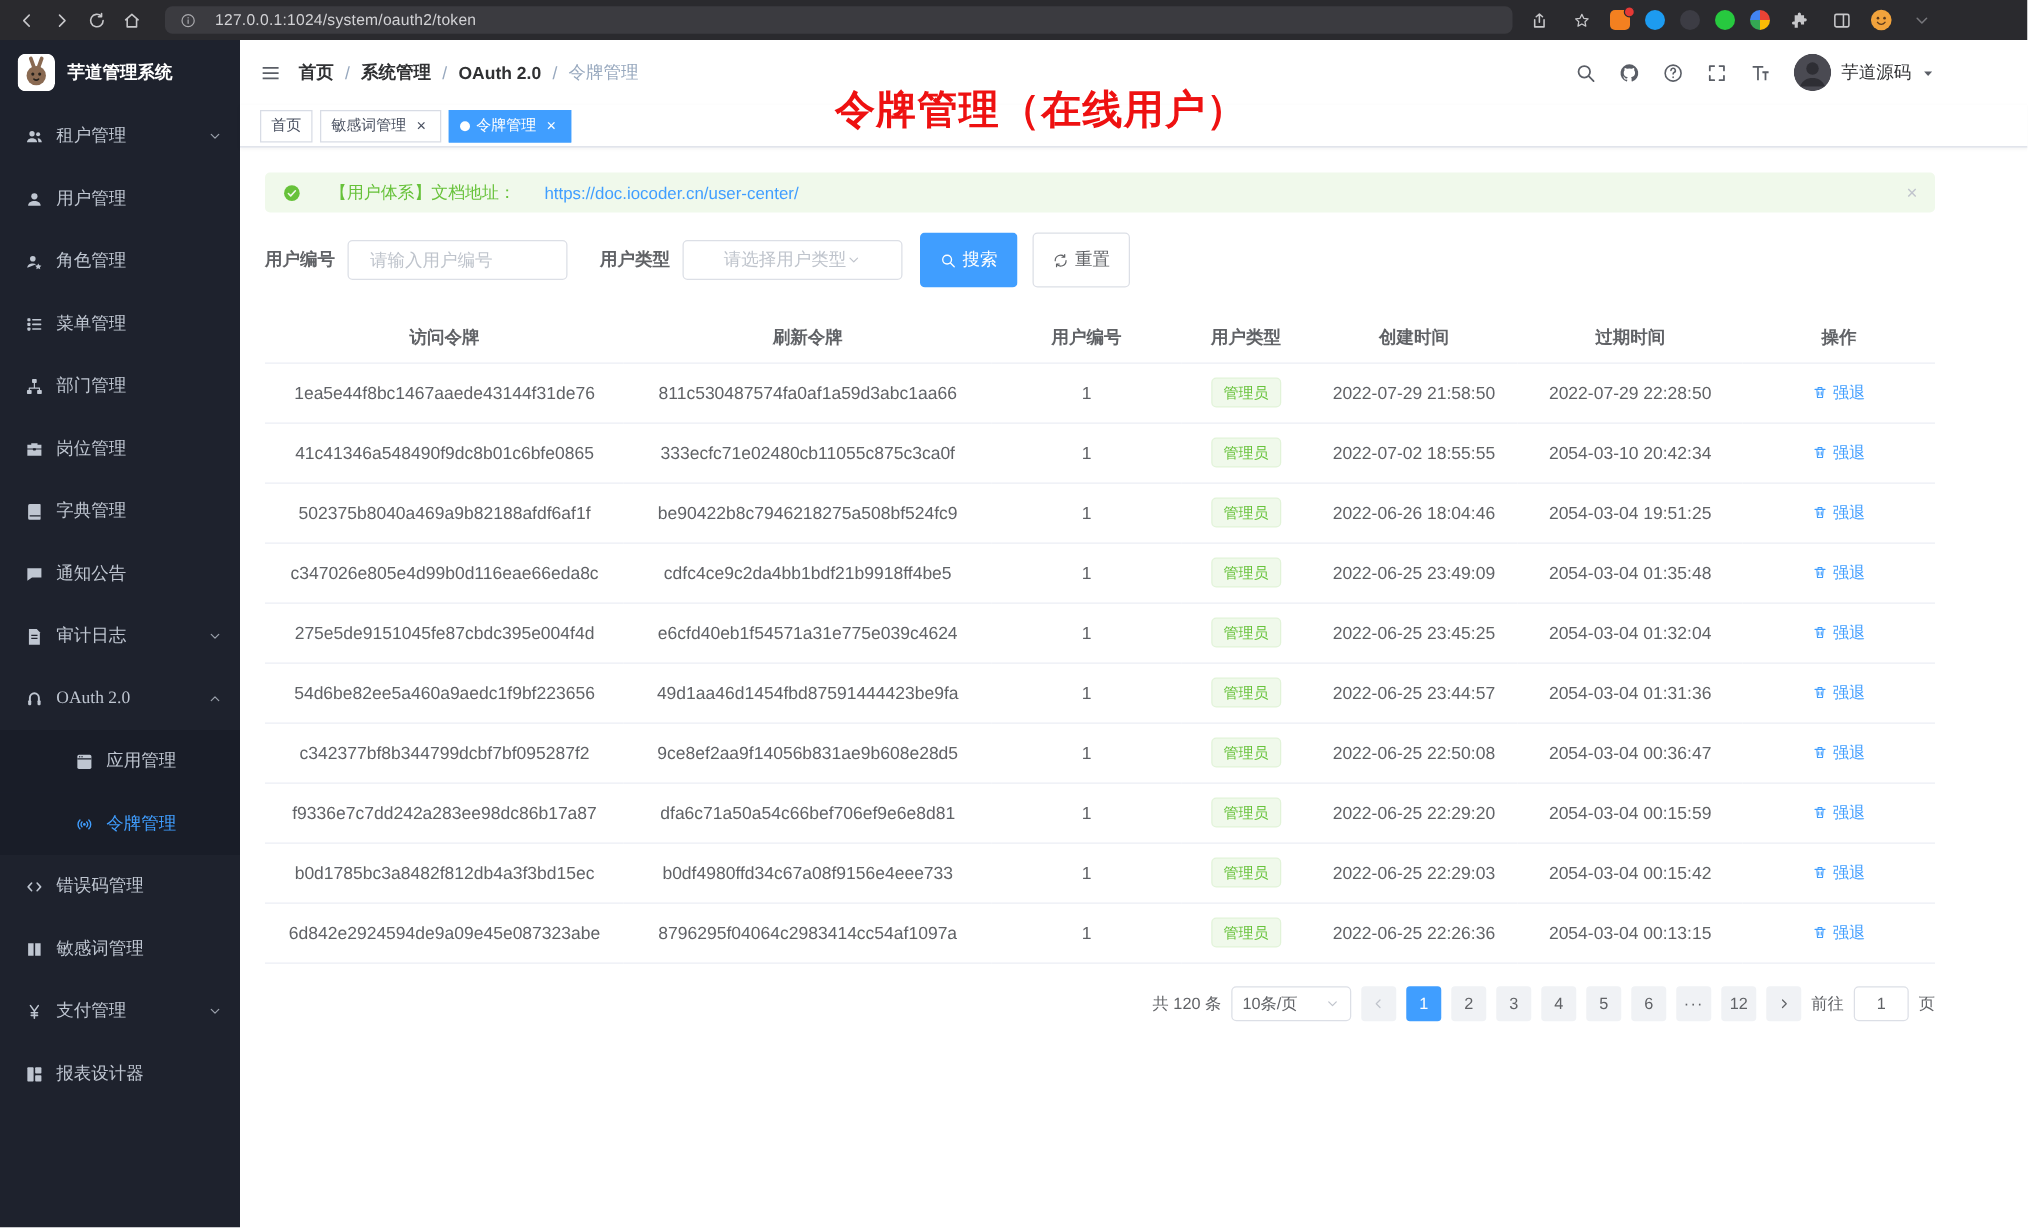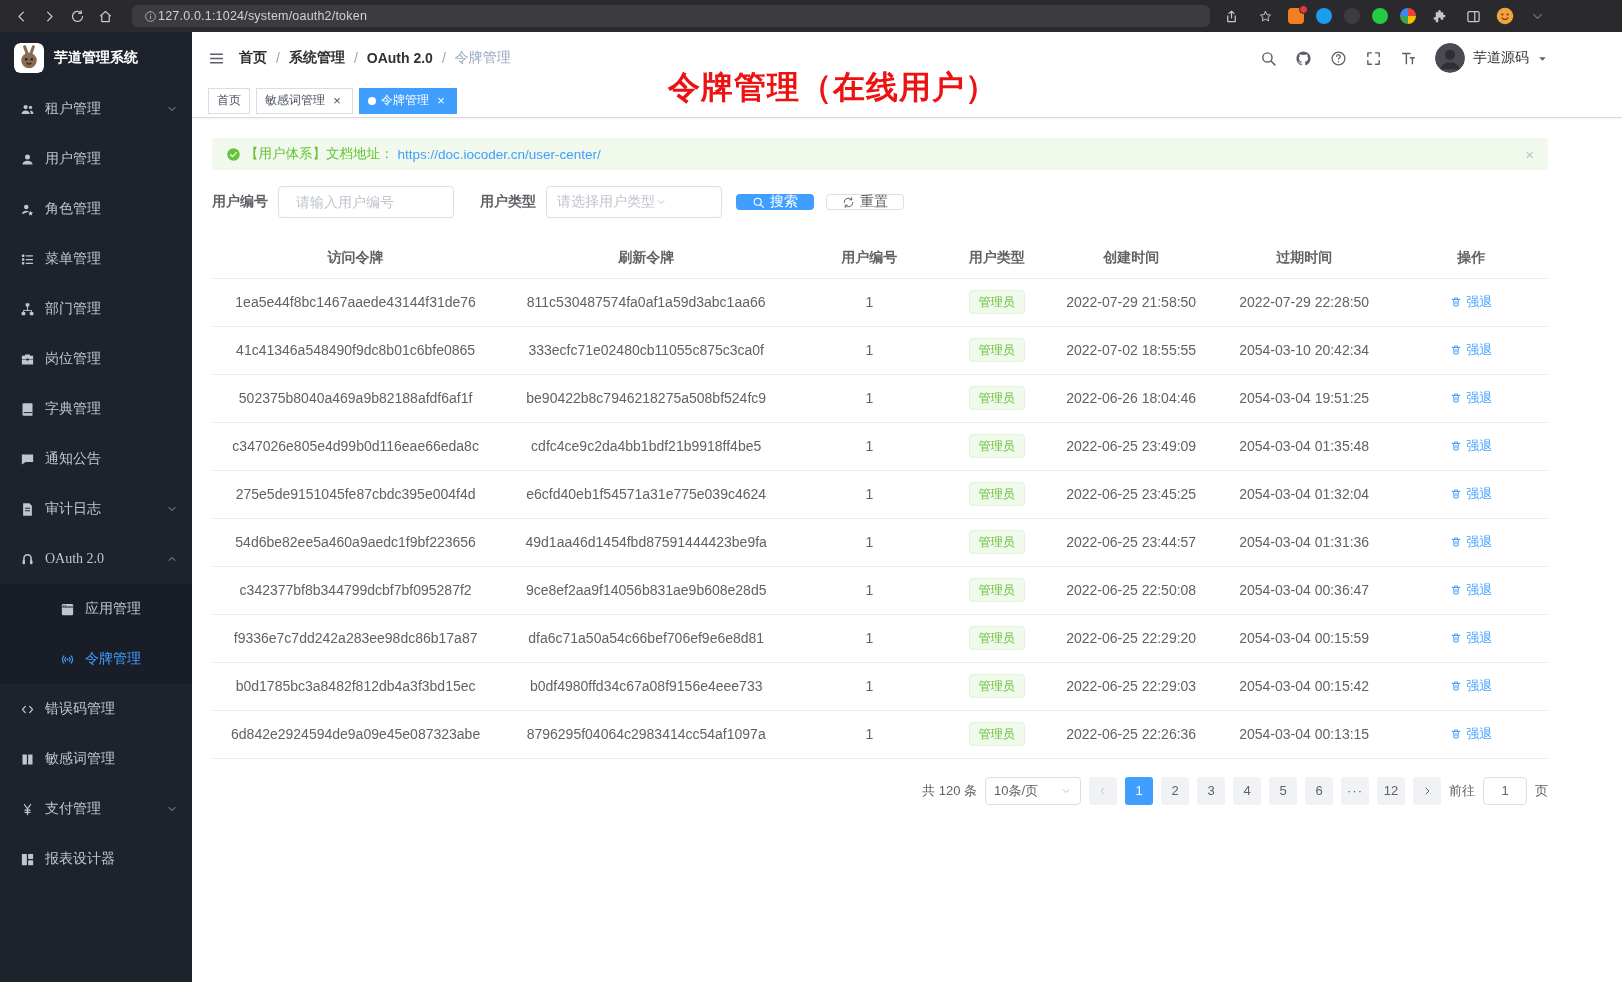--- a/index.html
+++ b/index.html
@@ -10,21 +10,21 @@
     overflow:hidden; position:relative;
   }
   [data-icon] svg, .icon svg { width:1em; height:1em; display:block; }
 
   
   .browser-bar { height:32px; background:#2a2a2e; display:flex; align-items:center; padding:0 10px; }
   .bb-icon { width:22px; height:22px; display:flex; align-items:center; justify-content:center;
              color:#c7c7ca; font-size:15px; flex:none; cursor:pointer; margin-right:6px; }
   .bb-icon.dim { color:#77777c; }
   .url-bar { flex:1; height:22px; background:#3b3b40; border-radius:6px; display:flex;
-             align-items:center; padding:0 10px; margin:0 10px; gap:0; cursor:text; }
+             align-items:center; padding:0 10px; margin:0 10px; gap:14px; cursor:text; }
   .url-bar .bb-icon { width:16px; height:16px; font-size:13px; margin:0; color:#a9a9ad; }
   .url-text { color:#d2d2d5; font-size:12.5px; letter-spacing:.2px; }
   .bb-right { display:flex; align-items:center; gap:12px; padding-right:64px; }
   .bb-right .bb-icon { margin:0; }
   .ext { width:16px; height:16px; border-radius:50%; position:relative; cursor:pointer; flex:none; }
   .ext-orange { border-radius:4px; background:#f38020; }
   .ext-badge { position:absolute; right:-4px; top:-3px; width:9px; height:9px; border-radius:50%;
                background:#e53935; border:1px solid #2a2a2e; }
   .ext-blue { background:#1d9bf0; }
   .ext-dark { background:#3c3c44; }
@@ -68,37 +68,37 @@
          border:1px solid #d8dce5; background:#fff; font-size:12px; color:#495060; cursor:pointer; }
   .tag.active { background:#409eff; border-color:#409eff; color:#fff; }
   .tag .dot { width:8px; height:8px; border-radius:50%; background:#fff; }
   .tag-close { font-style:normal; font-size:13px; width:14px; height:14px; line-height:13px;
                text-align:center; border-radius:50%; }
 
   
   .content { flex:1; padding:20px 74px 20px 20px; overflow:hidden; }
 
   .alert { height:32px; background:#f0f9eb; border-radius:4px; display:flex; align-items:center;
-           padding:0 14px; gap:4px; color:#67c23a; font-size:13.5px; }
+           padding:0 14px; gap:23px; color:#67c23a; font-size:13.5px; }
   .alert-icon { font-size:15px; display:flex; }
   .alert-link { color:#409eff; text-decoration:none; cursor:pointer; }
   .alert-close { margin-left:auto; color:#c0c4cc; cursor:pointer; font-size:15px; }
 
   .filter-row { display:flex; align-items:center; margin-top:16px; }
   .filter-label { font-weight:bold; color:#606266; margin-right:10px; }
   .lbl2 { margin-left:26px; }
   .input { width:176px; height:32px; border:1px solid #dcdfe6; border-radius:4px; padding:0 17px;
            font-size:14px; color:#606266; background:#fff; outline:none;
            font-family:"Liberation Sans","DejaVu Sans",sans-serif; }
   .input::placeholder { color:#bfc4cc; }
   .select { width:176px; height:32px; border:1px solid #dcdfe6; border-radius:4px; padding:0 10px;
-            display:flex; align-items:center; justify-content:flex-start; cursor:pointer; background:#fff; }
+            display:flex; align-items:center; justify-content:center; cursor:pointer; background:#fff; }
   .select-placeholder { color:#bfc4cc; font-size:14px; }
   .select-caret { font-size:12px; color:#c0c4cc; display:flex; }
-  .btn { height:16px; border-radius:4px; font-size:14px; display:inline-flex; align-items:center;
+  .btn { height:44px; border-radius:4px; font-size:14px; display:inline-flex; align-items:center;
          gap:5px; padding:0 15px; cursor:pointer; border:1px solid transparent;
          font-family:"Liberation Sans","DejaVu Sans",sans-serif; }
   .btn-icon { font-size:13px; display:flex; }
   .btn-primary { background:#409eff; color:#fff; margin-left:14px; }
   .btn-default { background:#fff; border-color:#dcdfe6; color:#606266; margin-left:12px; }
 
   .data-table { width:100%; border-collapse:collapse; margin-top:20px; table-layout:fixed; }
   .data-table th { height:40px; font-weight:bold; color:#606266; font-size:14px;
                    border-bottom:1px solid #ebeef5; text-align:center; }
   .data-table td { height:48px; border-bottom:1px solid #ebeef5; text-align:center;

